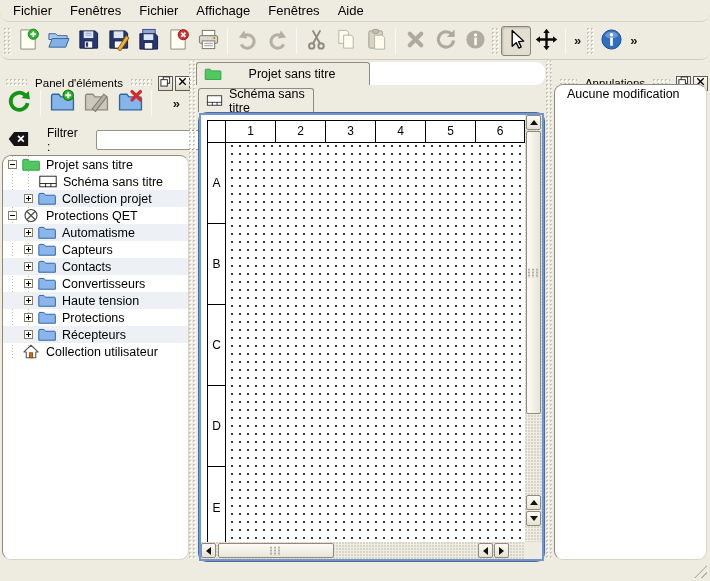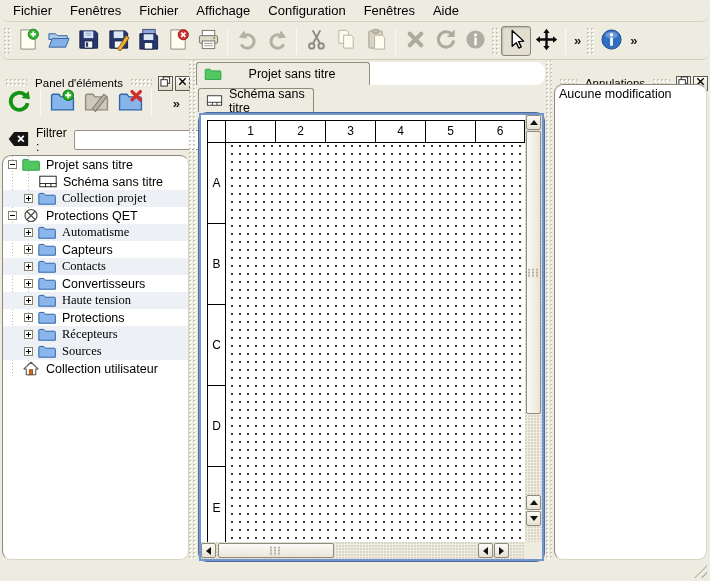--- a/index.html
+++ b/index.html
@@ -41,35 +41,35 @@
   .dock-btn { width:15px; height:15px; flex:none; margin-left:2px; border:1px solid #5e5b51; background:linear-gradient(#fdfcf8,#ddd9ca); display:flex; align-items:center; justify-content:center; }
   .dock-btn svg { width:11px; height:11px; }
 
   
   #panel-tools { left:2px; top:84px; width:188px; height:38px; display:flex; align-items:center; }
   .panel-btn { width:34px; height:34px; display:flex; align-items:center; justify-content:center; }
   .panel-btn svg { width:25px; height:25px; }
   #panel-overflow { position:absolute; right:6px; }
 
   
-  #filter-row { left:2px; top:127px; width:188px; height:26px; display:flex; align-items:center; padding:0 6px; gap:7px; }
+  #filter-row { left:2px; top:127px; width:188px; height:26px; display:flex; align-items:center; padding:0 6px; gap:18px; }
   #filter-input { flex:1; height:20px; border:1px solid #979188; border-radius:2px; background:#fff; font:12px "Liberation Sans",sans-serif; padding:0 3px; outline:none; }
 
   
   #tree { left:2px; top:155px; width:187px; height:405px; background:#fff; border:1px solid; border-color:#8d897c #d8d4c6 #d8d4c6 #8d897c; overflow:hidden; }
   #tree-rows {
     background-image:
       repeating-linear-gradient(to bottom, #bcb8ac 0 1px, transparent 1px 3px),
       repeating-linear-gradient(to bottom, #bcb8ac 0 1px, transparent 1px 3px);
     background-size:1px 100%, 1px 100%;
     background-position:9px 0, 25px 0;
     background-repeat:no-repeat;
   }
   .trow { height:17px; display:flex; align-items:center; font-size:12.5px; white-space:nowrap; }
-  .trow.alt { background:#edf0f4;font-family:Liberation Serif, serif; }
+  .trow.alt { background:#edf0f4; }
   .trow.d0 { padding-left:5px; } .trow.d1 { padding-left:21px; }
   .trow.d0.noexp { padding-left:19px; } .trow.d1.noexp { padding-left:36px; }
   .exp { width:9px; height:9px; border:1px solid #85816f; background:#fff; position:relative; flex:none; margin-right:5px; }
   .exp::before { content:""; position:absolute; left:1px; right:1px; top:3px; height:1px; background:#000; }
   .exp.plus::after { content:""; position:absolute; top:1px; bottom:1px; left:3px; width:1px; background:#000; }
   .ticon { width:20px; height:16px; flex:none; margin-right:4px; display:flex; align-items:center; }
   .ticon svg { width:18px; height:15px; }
 
   
   .vsplit { top:60px; height:500px; width:7px; }
@@ -107,39 +107,38 @@
   #vscroll { position:absolute; right:0; top:0; width:17px; bottom:17px; }
   #hscroll { position:absolute; left:0; bottom:0; right:17px; height:17px; }
   #sb-corner { position:absolute; right:0; bottom:0; width:17px; height:17px; background:#eeebe0; }
   .sb-thumb { position:absolute; background:linear-gradient(90deg,#fcfbf7,#e9e5d7); border:1px solid #8f8b7d; border-radius:2px; }
   .sb-thumb.h { background:linear-gradient(#fcfbf7,#e9e5d7); }
   .sb-thumb::after { content:""; position:absolute; left:50%; top:50%; width:12px; height:9px; transform:translate(-50%,-50%);
     background-image:radial-gradient(circle at 1px 1px,#b3afa0 1px,transparent 1.2px); background-size:4px 3px; }
 
   
   #undo-list { left:554px; top:84px; width:153px; height:476px; background:#fff; border:1px solid; border-color:#8d897c #d8d4c6 #d8d4c6 #8d897c; }
-  .undo-item { padding:2px 4px; font-size:12.5px; }
+  .undo-item { padding:2px 12px; font-size:12.5px; }
 
   
   #statusbar { left:0; top:560px; width:710px; height:21px; }
   #grip { position:absolute; right:3px; bottom:3px; width:13px; height:13px;
     background:repeating-linear-gradient(135deg, #b9b5a6 0 1.5px, transparent 1.5px 4.5px);
     clip-path:polygon(100% 0, 100% 100%, 0 100%); }
 </style>
 </head>
 <body>
 
 <div id="screen">
 
   <div id="menubar" class="abs">
     <span class="menu-item">Fichier</span>
     <span class="menu-item">Fenêtres</span>
     <span class="menu-item">Fichier</span>
     <span class="menu-item">Affichage</span>
-    <span class="menu-item">Configuration</span>
     <span class="menu-item">Fenêtres</span>
     <span class="menu-item">Aide</span>
   </div>
 
   <div id="toolbar" class="abs">
     <div class="tb-handle tex"></div>
 
     <div class="tb-btn">
         <span><svg viewBox="0 0 24 24" width="23" height="23">
             <path d="M4 2h10l5 5v15H4z" fill="#fffef2" stroke="#8b8b7c"></path>
@@ -441,29 +440,20 @@
         <span>Protections</span>
       </div>
       <div class="trow d1 alt">
         <span class="exp plus"></span>
         <span class="ticon">
             <svg viewBox="0 0 22 18">
               <path d="M1 16V4a1.2 1.2 0 0 1 1.2-1.2h5L9 5h11a1.2 1.2 0 0 1 1.2 1.2V16z" fill="#8ab6ec" stroke="#2e64a8" stroke-width="1.2"></path>
             </svg>
           </span>
         <span>Récepteurs</span>
-      </div>
-      <div class="trow d1 alt">
-        <span class="exp plus"></span>
-        <span class="ticon">
-            <svg viewBox="0 0 22 18">
-              <path d="M1 16V4a1.2 1.2 0 0 1 1.2-1.2h5L9 5h11a1.2 1.2 0 0 1 1.2 1.2V16z" fill="#8ab6ec" stroke="#2e64a8" stroke-width="1.2"></path>
-            </svg>
-          </span>
-        <span>Sources</span>
       </div>
       <div class="trow d0 noexp">
         <span class="ticon">
             <svg viewBox="0 0 20 18">
               <path d="M10 1.5L1.5 9.5h2.8v7h11.4v-7h2.8z" fill="#fff" stroke="#555" stroke-width="1.3" stroke-linejoin="round"></path>
               <rect x="8" y="10.5" width="4" height="6" fill="#c96a1e" stroke="#8a4712"></rect>
             </svg>
           </span>
         <span>Collection utilisateur</span>
       </div>

